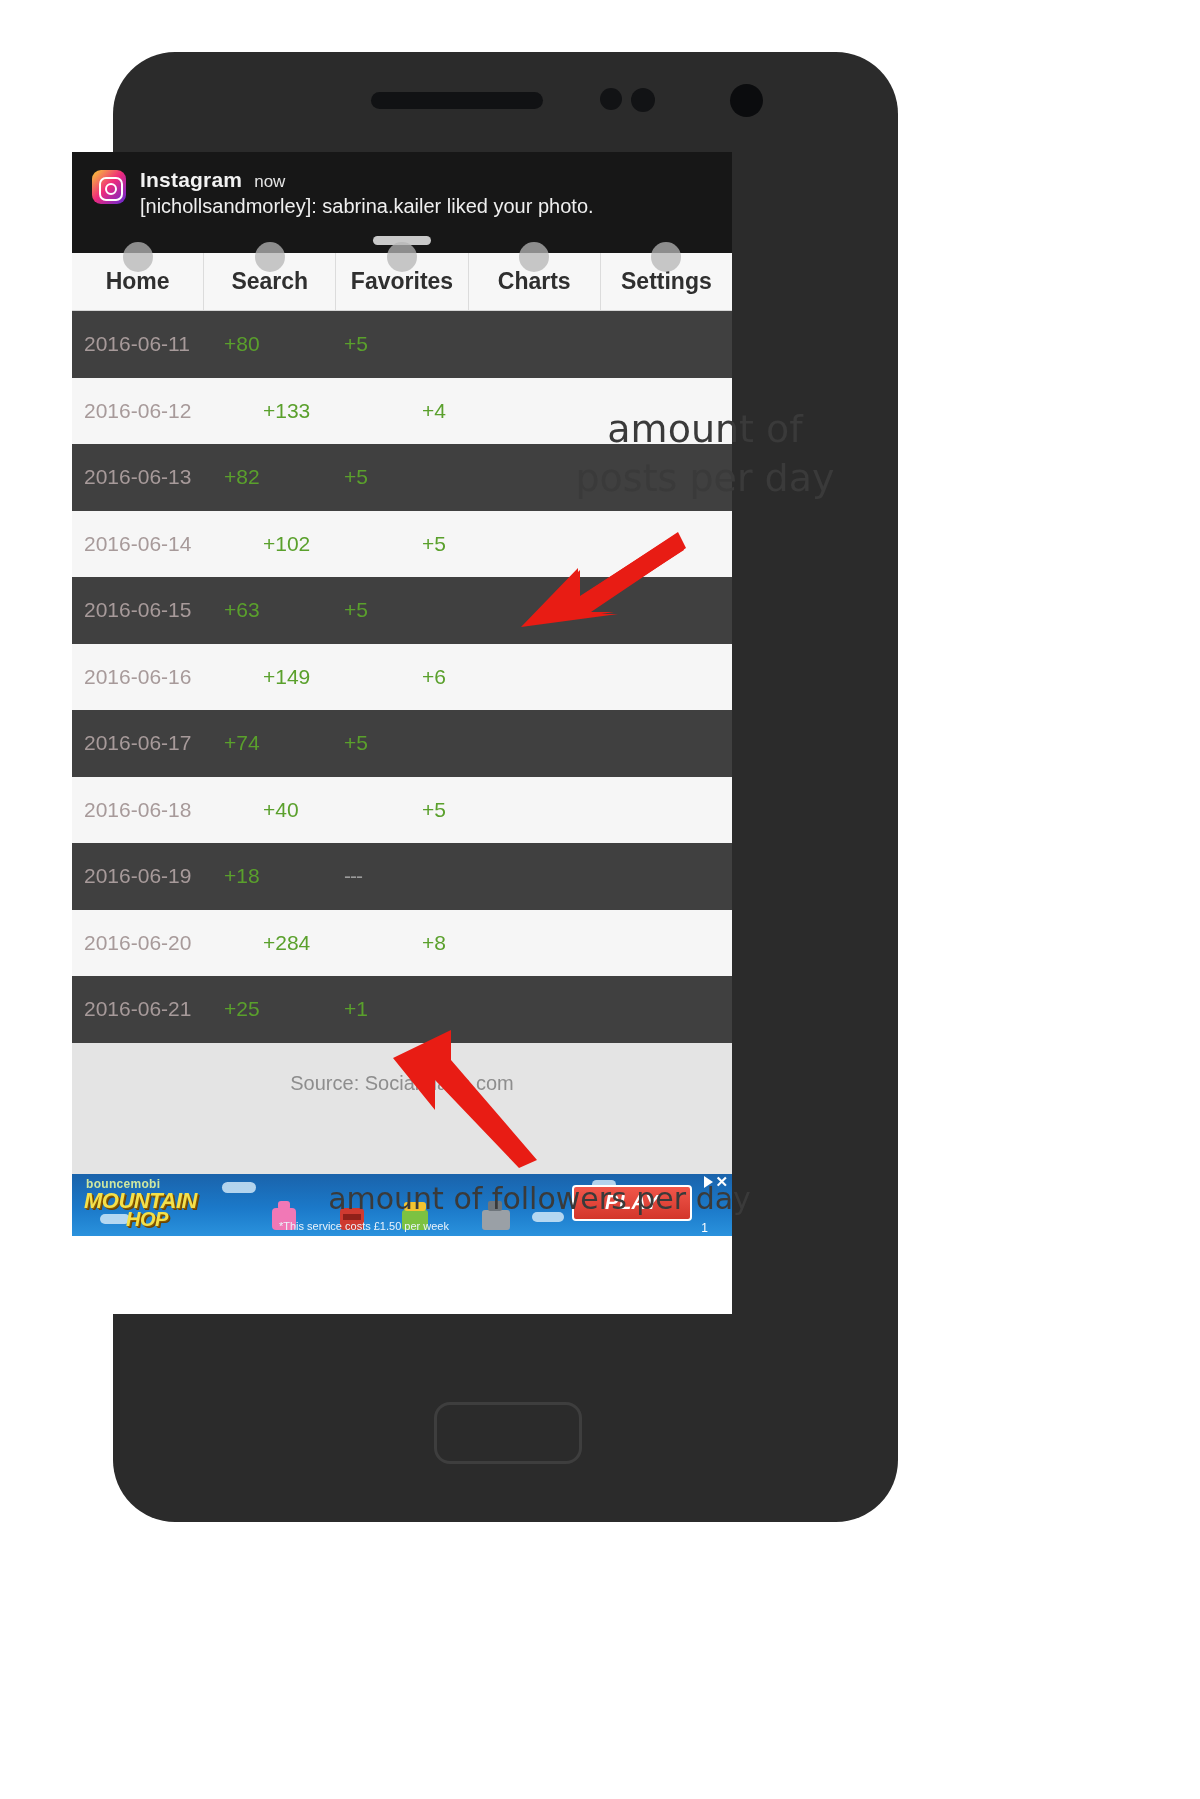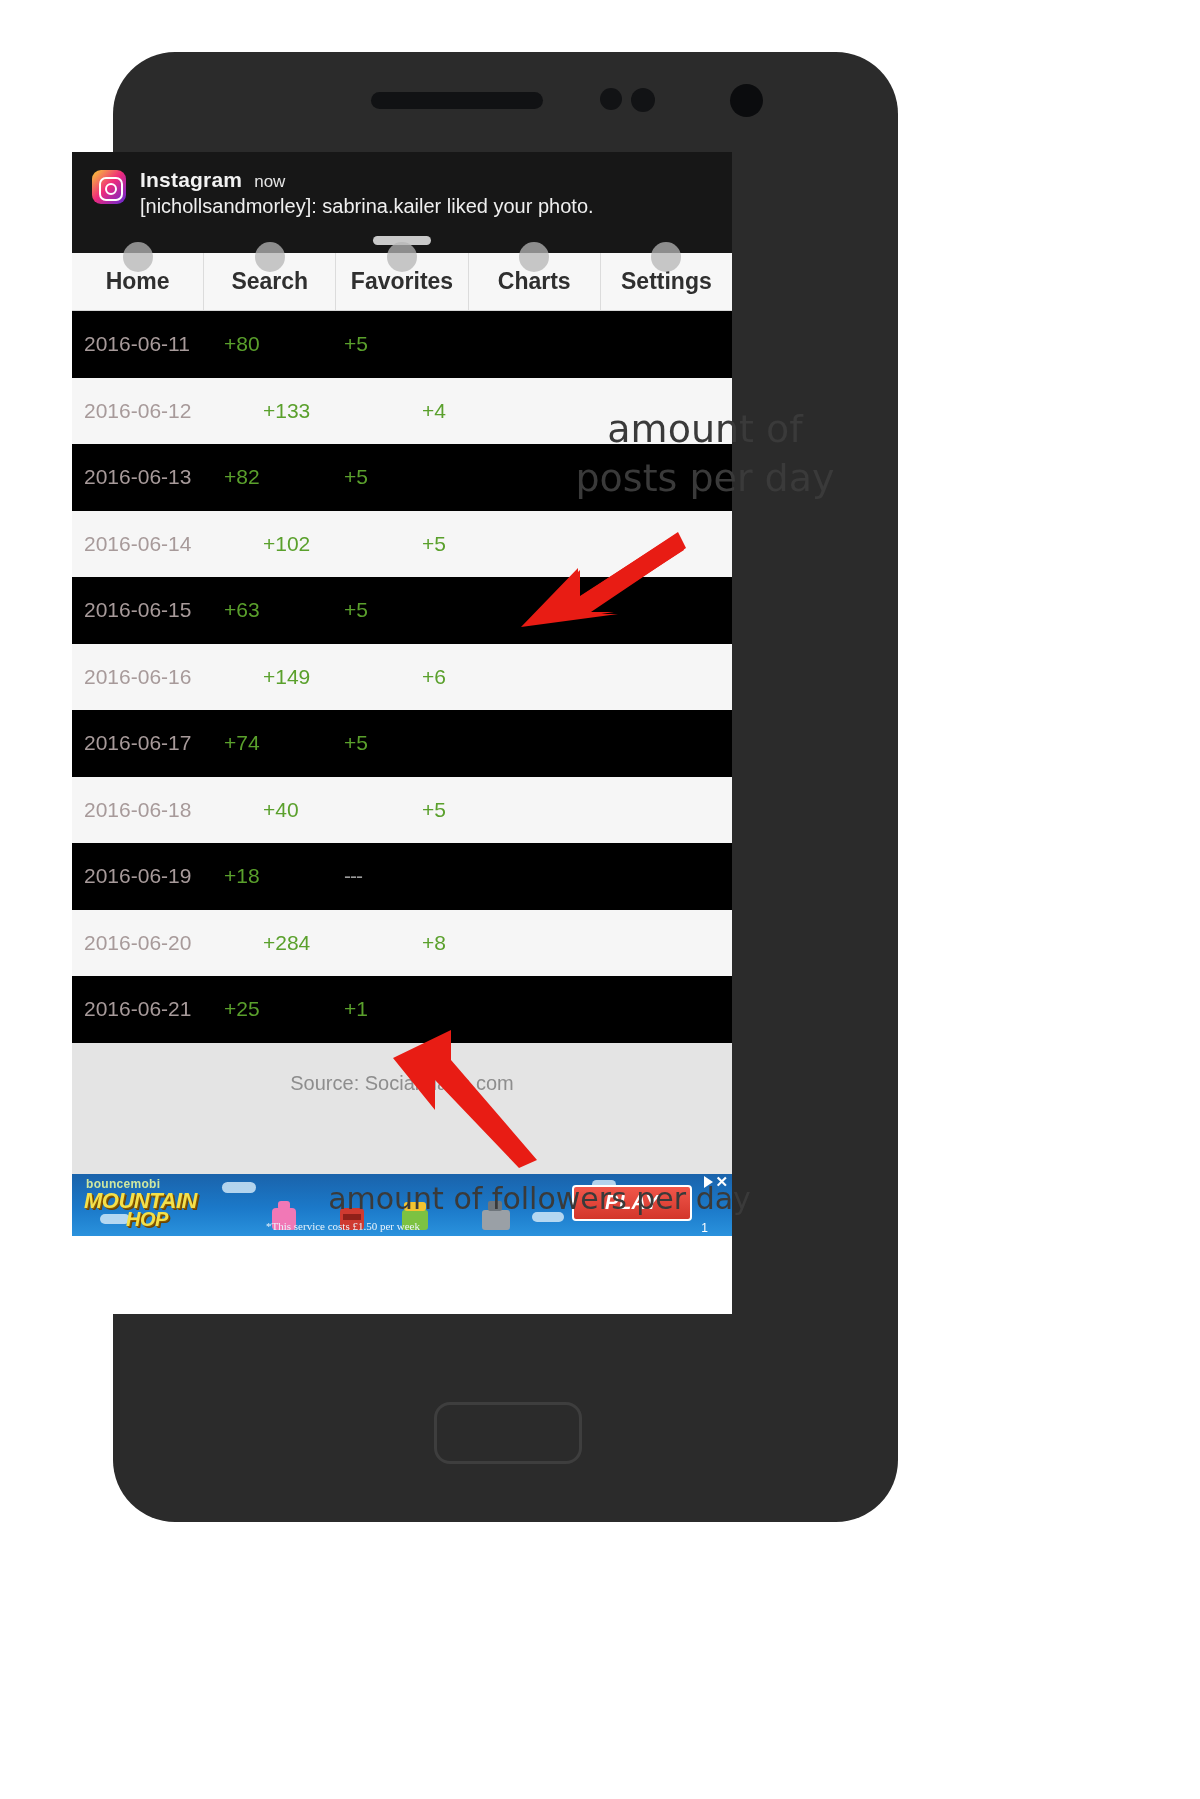--- a/index.html
+++ b/index.html
@@ -119,21 +119,21 @@
     position:absolute; top:-11px; left:50%; transform:translateX(-50%);
     width:30px; height:30px; border-radius:50%;
     background:#b6b6b6; opacity:.75;
   }
 
   
   .table { position:relative; }
   .row {
     height: 66.5px;
     display: flex; align-items: center;
-    background: #000000;
+    background: #404040;
   }
   .row.alt { background: #f6f6f6; gap: 39px; }
   .c-date {
     width: 152px; padding-left: 12px;
     font-size: 21px; color:#a79a9a;
   }
   .c-v1 { width: 120px; font-size: 21px; color:#5aa02c; }
   .c-v2 { width: 120px; font-size: 21px; color:#5aa02c; }
   .c-v2.dash { color:#9b9b9b; letter-spacing:-1px; }
 
@@ -167,22 +167,22 @@
     color:#f4e04a; letter-spacing:-.5px;
     text-shadow:1px 1px 0 #8a5a00, 2px 2px 0 #6b4400;
   }
   .ad-logo2 {
     position:absolute; left:54px; top:34px;
     font-size:20px; font-weight:bold; font-style:italic;
     color:#f4e04a; letter-spacing:-.5px;
     text-shadow:1px 1px 0 #8a5a00, 2px 2px 0 #6b4400;
   }
   .ad-note {
-    position:absolute; left:194px; bottom:4px;
-    font-size:11px; color:#eaf3fb;font-family:Liberation Serif, serif;
+    position:absolute; left:207px; bottom:4px;
+    font-size:11px; color:#eaf3fb;
   }
   .ad-play {
     position:absolute; right:40px; top:11px;
     width:120px; height:36px; border-radius:4px;
     background: linear-gradient(180deg,#f0564a 0%, #d3362b 100%);
     border:2px solid #ffffff;
     display:flex; align-items:center; justify-content:center;
     color:#fff; font-size:20px; font-weight:bold; font-style:italic;
     letter-spacing:.5px;
   }

